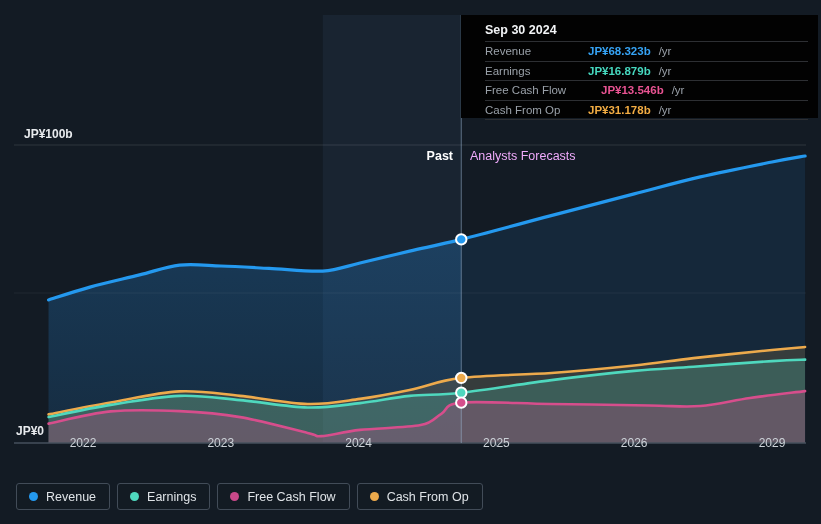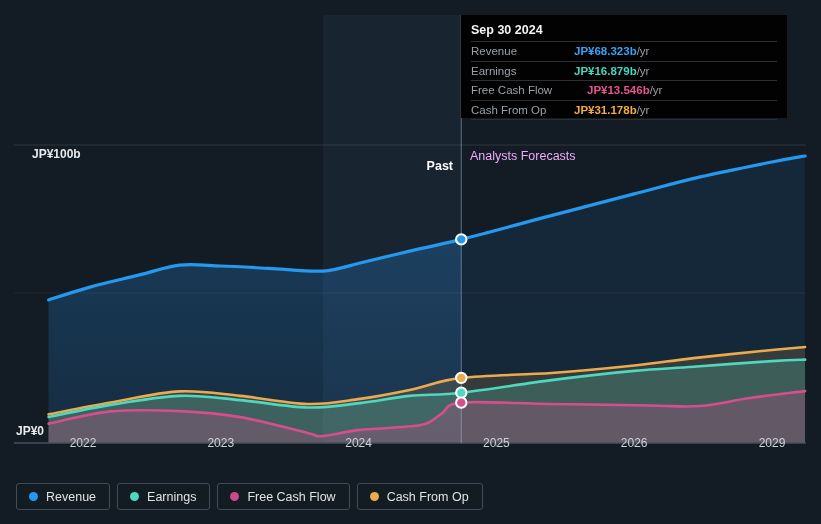--- a/index.html
+++ b/index.html
@@ -4,38 +4,38 @@
 <style>
   html,body{margin:0;padding:0;background:#131b24;}
   .stage{
     position:relative;width:821px;height:524px;overflow:hidden;
     background:#131b24;
     font-family:"Liberation Sans","DejaVu Sans",sans-serif;
     -webkit-font-smoothing:antialiased;
   }
   svg{position:absolute;left:0;top:0;display:block;}
   .lbl{position:absolute;font-size:12px;color:#e8ebee;white-space:nowrap;}
-  .y-label-top{left:32px;top:127px;font-weight:700;margin-top:20px;}
+  .y-label-top{left:24px;top:127px;font-weight:700;}
   .y-label-bottom{left:16px;top:424px;font-weight:700;}
-  .past-label{position:absolute;top:149px;right:368px;font-size:12.5px;font-weight:700;color:#fefefe;margin-top:10px;}
+  .past-label{position:absolute;top:149px;right:368px;font-size:12.5px;font-weight:700;color:#fefefe;}
   .forecast-label{position:absolute;top:149px;left:470px;font-size:12.5px;color:#f0abfc;}
   .x-tick-label{position:absolute;top:436px;width:44px;margin-left:-22px;text-align:center;
     font-size:12px;color:#ccd2d8;}
   
   .tooltip{
-    position:absolute;left:461px;top:15px;width:326px;height:103px;
-    background:#020202;box-sizing:border-box;padding:6px 10px 0 10px;z-index:5;
+    position:absolute;left:461px;top:15px;width:357px;height:103px;
+    background:#020202;box-sizing:border-box;padding:6px 10px 0 24px;z-index:5;
   }
   .tt-header{font-size:12.5px;font-weight:700;color:#f2f4f6;line-height:18px;
     border-bottom:1px solid #2d2f33;padding-bottom:2px;}
   .tt-row{display:flex;align-items:center;height:18.5px;border-bottom:1px solid #2d2f33;
     font-size:11.5px;line-height:18px;}
   .tt-label{width:103px;color:#9aa1a9;}
   .tt-value{font-weight:700;text-align:center;}
-  .tt-suffix{color:#9aa1a9;margin-left:0;}
+  .tt-suffix{color:#9aa1a9;margin-left:8px;}
   
   .legend{position:absolute;left:16px;top:483px;display:flex;gap:7px;z-index:4;}
   .legend-item{
     display:flex;align-items:center;gap:8px;height:27px;box-sizing:border-box;
     border:1px solid #424c58;border-radius:3px;padding:0 13px 0 12px;
     background:rgba(19,27,36,0.4);cursor:pointer;
   }
   .legend-dot{width:9px;height:9px;border-radius:50%;flex:0 0 auto;}
   .legend-label{font-size:12.5px;color:#dfe3e7;}
 </style>

